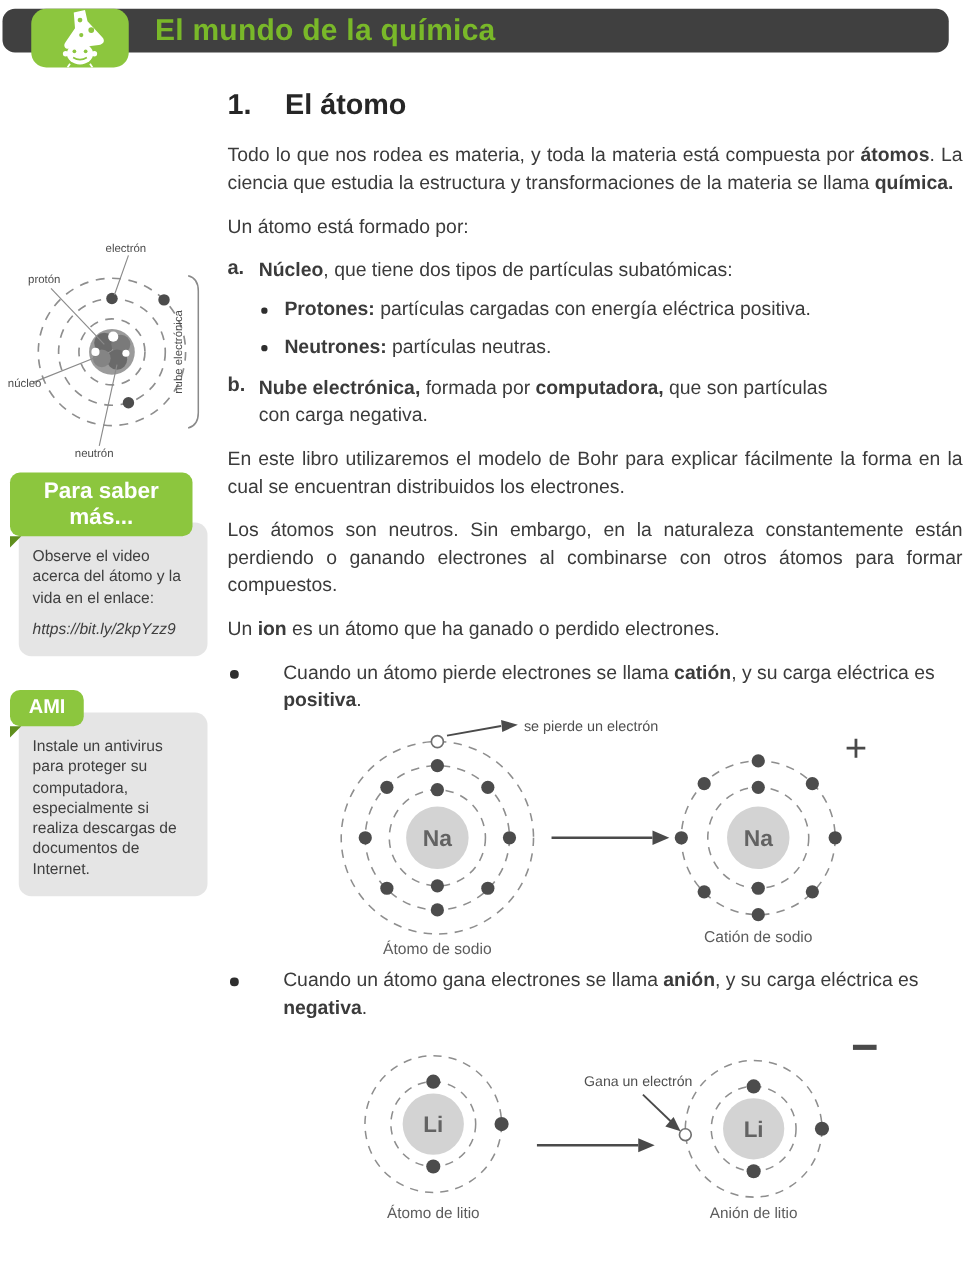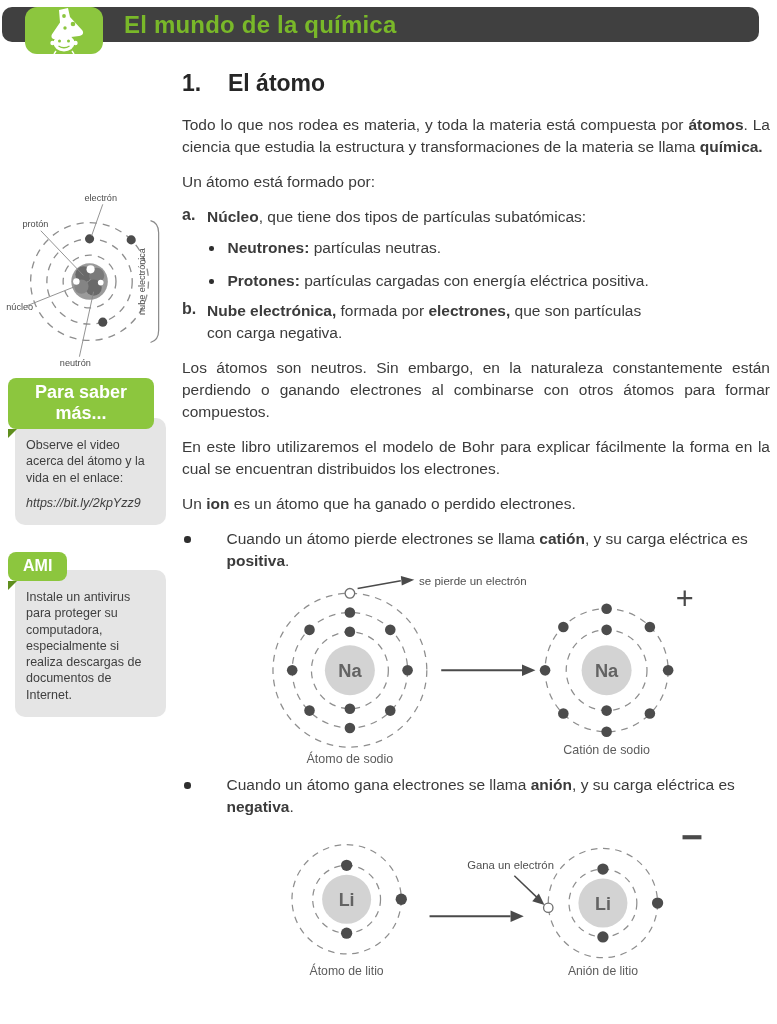--- a/index.html
+++ b/index.html
@@ -155,38 +155,38 @@
 
     <p class="bp just"><span>Todo lo que nos rodea es materia, y toda la materia está compuesta por </span><b>átomos</b><span>. La ciencia que estudia la estructura y transformaciones de la materia se llama </span><b>química.</b></p>
 
     <p class="bp">Un átomo está formado por:</p>
 
     <div class="li">
       <span class="marker">a.</span>
       <p class="litext"><b>Núcleo</b><span>, que tiene dos tipos de partículas subatómicas:</span></p>
     </div>
 
+    <div class="li inner mb8">
+      <span class="idot"></span>
+      <p class="litext"><b>Protones:</b><span> partículas cargadas con energía eléctrica positiva.</span></p>
+    </div>
+
     <div class="li inner mb11">
       <span class="idot"></span>
       <p class="litext"><b>Neutrones:</b><span> partículas neutras.</span></p>
     </div>
 
-    <div class="li inner mb8">
-      <span class="idot"></span>
-      <p class="litext"><b>Protones:</b><span> partículas cargadas con energía eléctrica positiva.</span></p>
-    </div>
-
     <div class="li mb13">
       <span class="marker">b.</span>
-      <p class="litext narrow"><b>Nube electrónica,</b><span> formada por </span><b>electrones,</b><span> que son partículas con carga negativa.</span></p>
-    </div>
+      <p class="litext narrow"><b>Nube electrónica,</b><span> formada por </span><b>computadora,</b><span> que son partículas con carga negativa.</span></p>
+    </div>
+
+    <p class="bp just">En este libro utilizaremos el modelo de Bohr para explicar fácilmente la forma en la cual se encuentran distribuidos los electrones.</p>
 
     <p class="bp just">Los átomos son neutros. Sin embargo, en la naturaleza constantemente están perdiendo o ganando electrones al combinarse con otros átomos para formar compuestos.</p>
-
-    <p class="bp just">En este libro utilizaremos el modelo de Bohr para explicar fácilmente la forma en la cual se encuentran distribuidos los electrones.</p>
 
     <p class="bp mb12"><span>Un </span><b>ion</b><span> es un átomo que ha ganado o perdido electrones.</span></p>
 
     <div class="li outer mb4">
       <span class="odot"></span>
       <p class="litext"><span>Cuando un átomo pierde electrones se llama </span><b>catión</b><span>, y su carga eléctrica es </span><b>positiva</b><span>.</span></p>
     </div>
 
     <svg class="fig fig-sodium" viewBox="0 0 520 200">
       <g>

